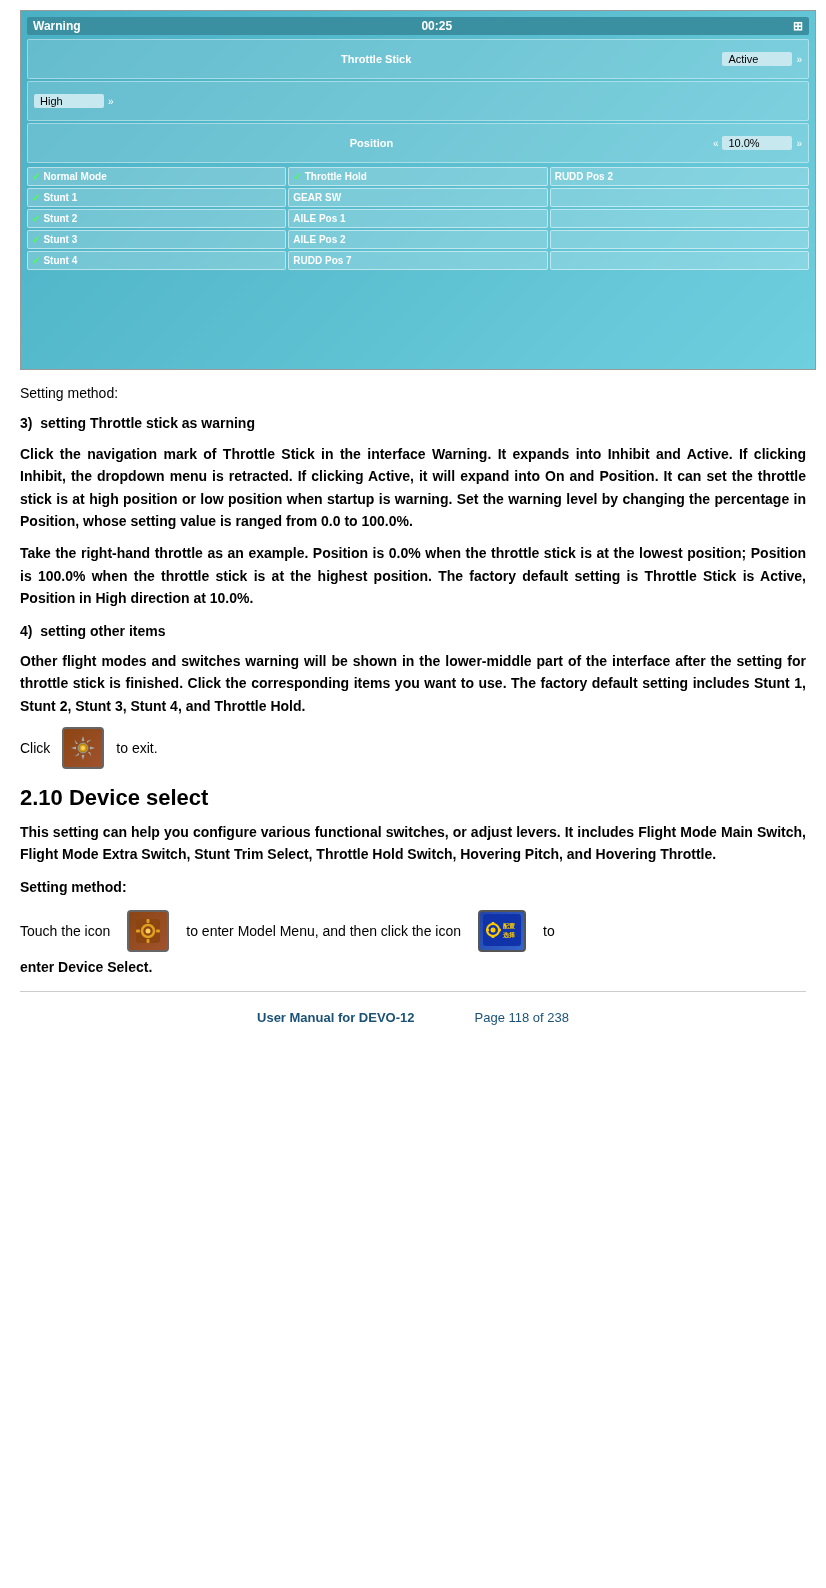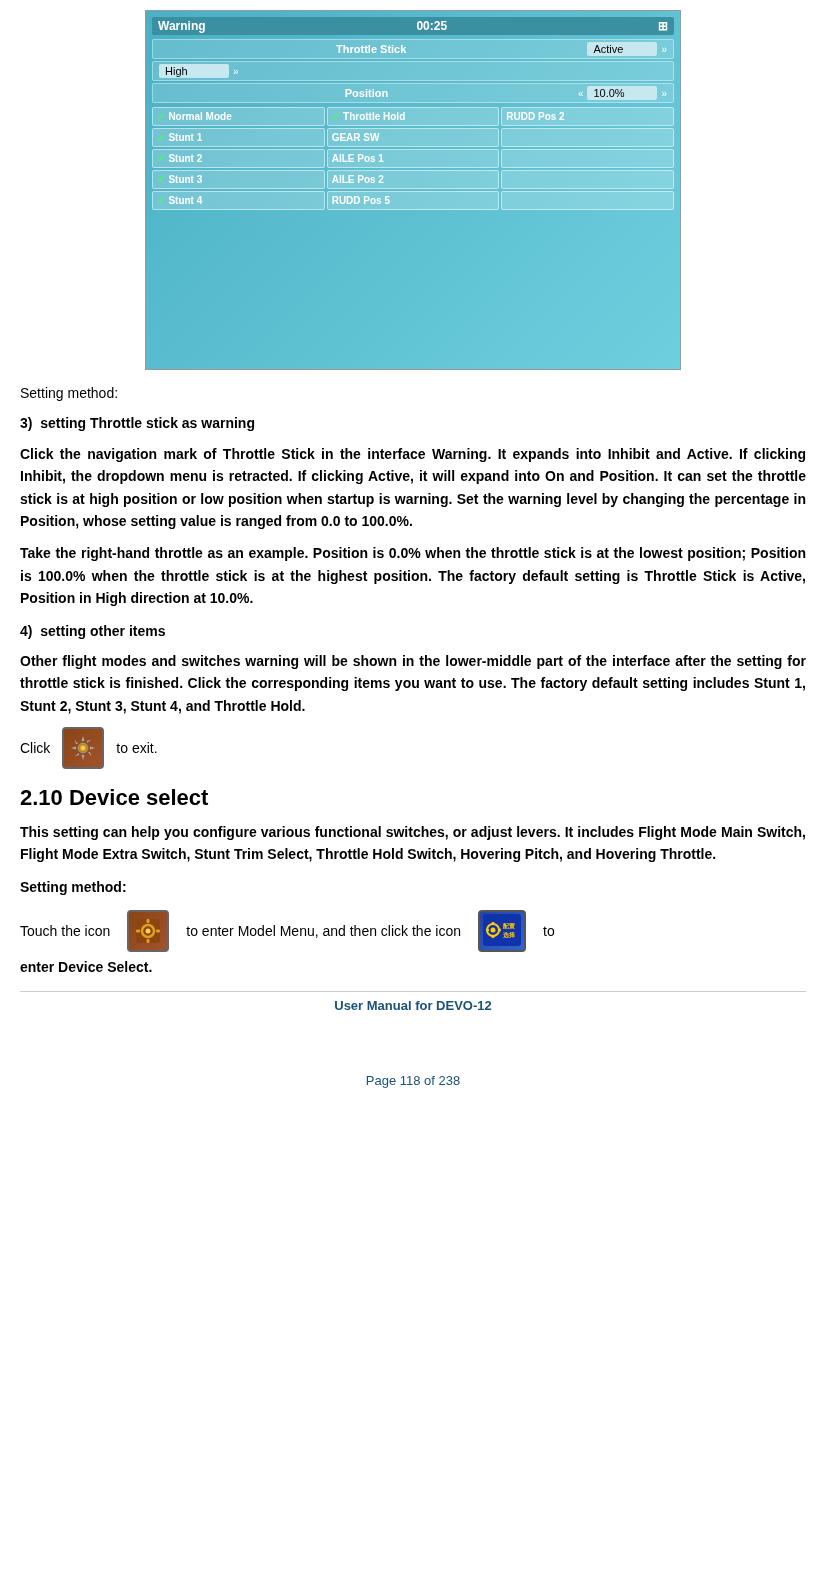--- a/index.html
+++ b/index.html
@@ -11,21 +11,21 @@
       width: 826px;
       min-height: 1588px;
       padding: 10px 20px 10px 20px;
     }
     .main-content {
       max-width: 826px;
       margin: 0 auto;
     }
     .screenshot-img {
       display: block;
-      width: 536px;
+      width: 796px;
       height: 360px;
       background: #a3a3a3;
       margin: 0 auto 12px auto;
       border: 1px solid #999;
       position: relative;
       overflow: hidden;
     }
     .screenshot-img .inner-screen {
       position: absolute;
       top: 0; left: 0; right: 0; bottom: 0;
@@ -47,21 +47,21 @@
       color: #fff;
       font-size: 12px;
       font-weight: bold;
     }
     .screen-row {
       display: flex;
       align-items: center;
       background: rgba(255,255,255,0.15);
       border: 1px solid rgba(255,255,255,0.4);
       margin-bottom: 2px;
-      padding: 2px 4px;
+      padding: 12px 4px;
       border-radius: 2px;
     }
     .screen-row .label {
       color: #fff;
       font-size: 11px;
       font-weight: bold;
       flex: 1;
       text-align: center;
     }
     .screen-row .value {
@@ -168,23 +168,22 @@
       flex-wrap: wrap;
       margin-bottom: 4px;
       line-height: 1.8;
     }
     .footer {
       display: flex;
       justify-content: center;
       align-items: center;
       gap: 60px;
       border-top: 1px solid #ccc;
-      padding-top: 6px;
+      padding-top: 18px;
       margin-top: 10px;
-      flex-direction: column;
     }
     .footer-left {
       color: #1a5276;
       font-weight: bold;
       font-size: 13px;
     }
     .footer-right {
       color: #1a5276;
       font-size: 13px;
     }
@@ -223,21 +222,21 @@
         <div class="grid-cell"><span class="check">✓</span>Stunt 1</div>
         <div class="grid-cell">GEAR SW</div>
         <div class="grid-cell"></div>
         <div class="grid-cell"><span class="check">✓</span>Stunt 2</div>
         <div class="grid-cell">AILE Pos 1</div>
         <div class="grid-cell"></div>
         <div class="grid-cell"><span class="check">✓</span>Stunt 3</div>
         <div class="grid-cell">AILE Pos 2</div>
         <div class="grid-cell"></div>
         <div class="grid-cell"><span class="check">✓</span>Stunt 4</div>
-        <div class="grid-cell">RUDD Pos 5</div>
+        <div class="grid-cell">RUDD Pos 7</div>
         <div class="grid-cell"></div>
       </div>
     </div>
   </div>
 
   <p class="section-heading">Setting method:</p>
 
   <p class="numbered-item">
     <span>3)</span>&nbsp;&nbsp;<span>setting Throttle stick as warning</span>
   </p>

